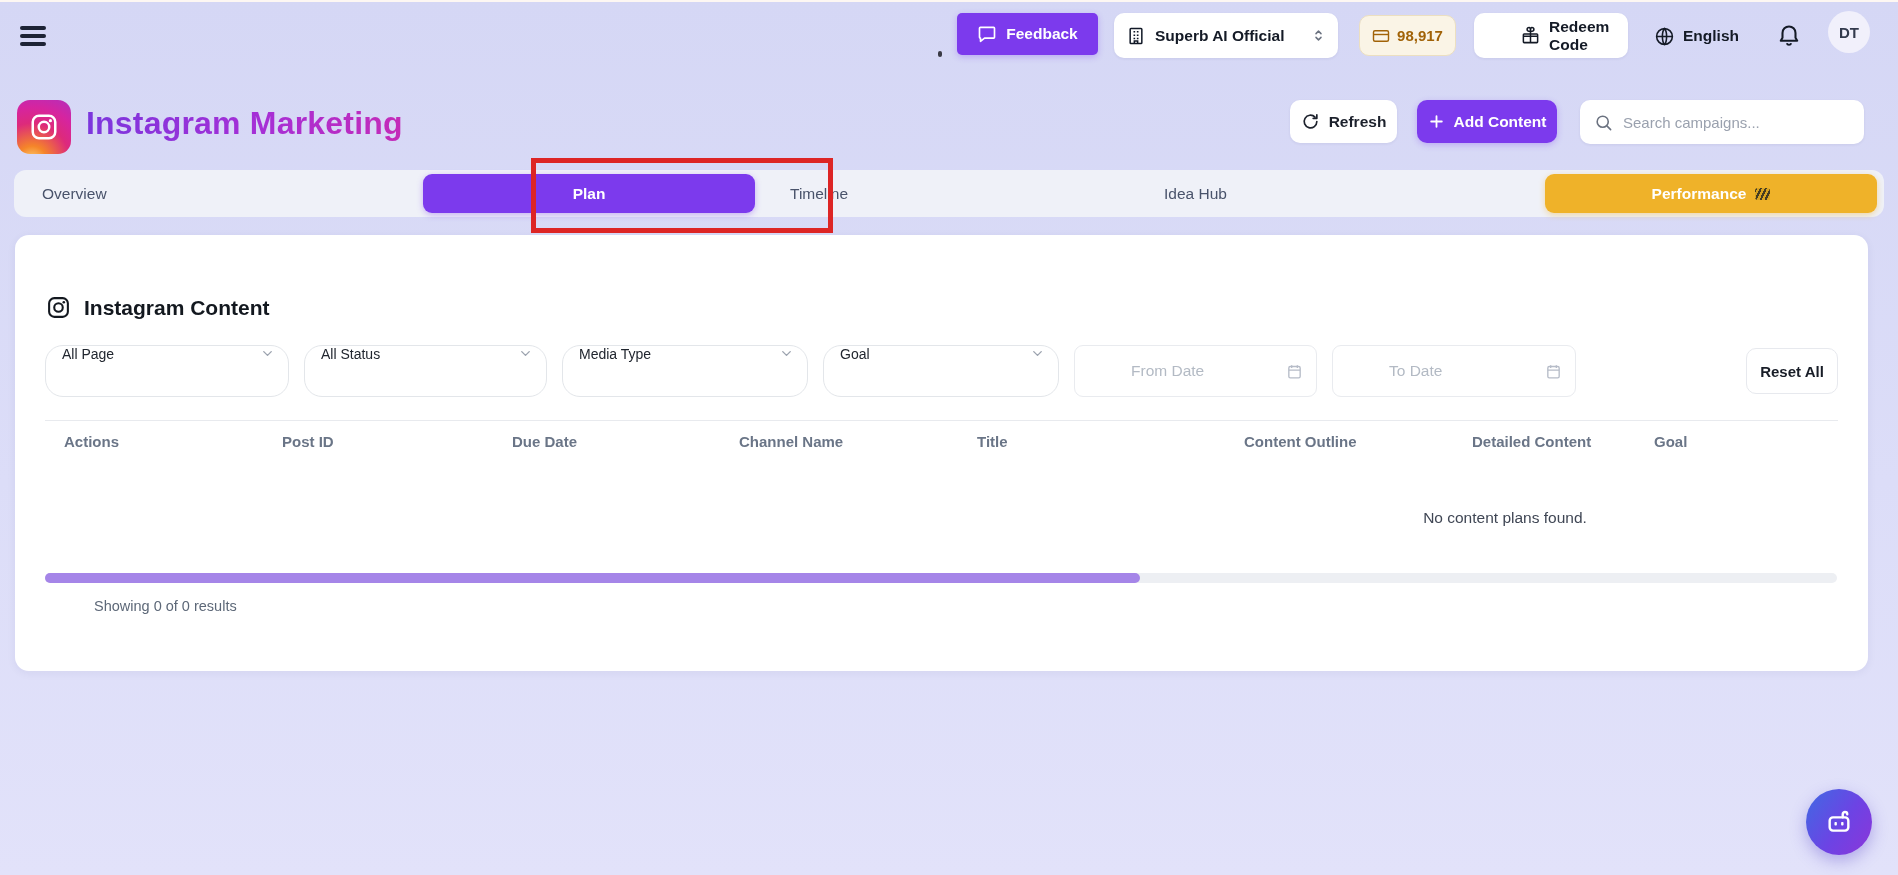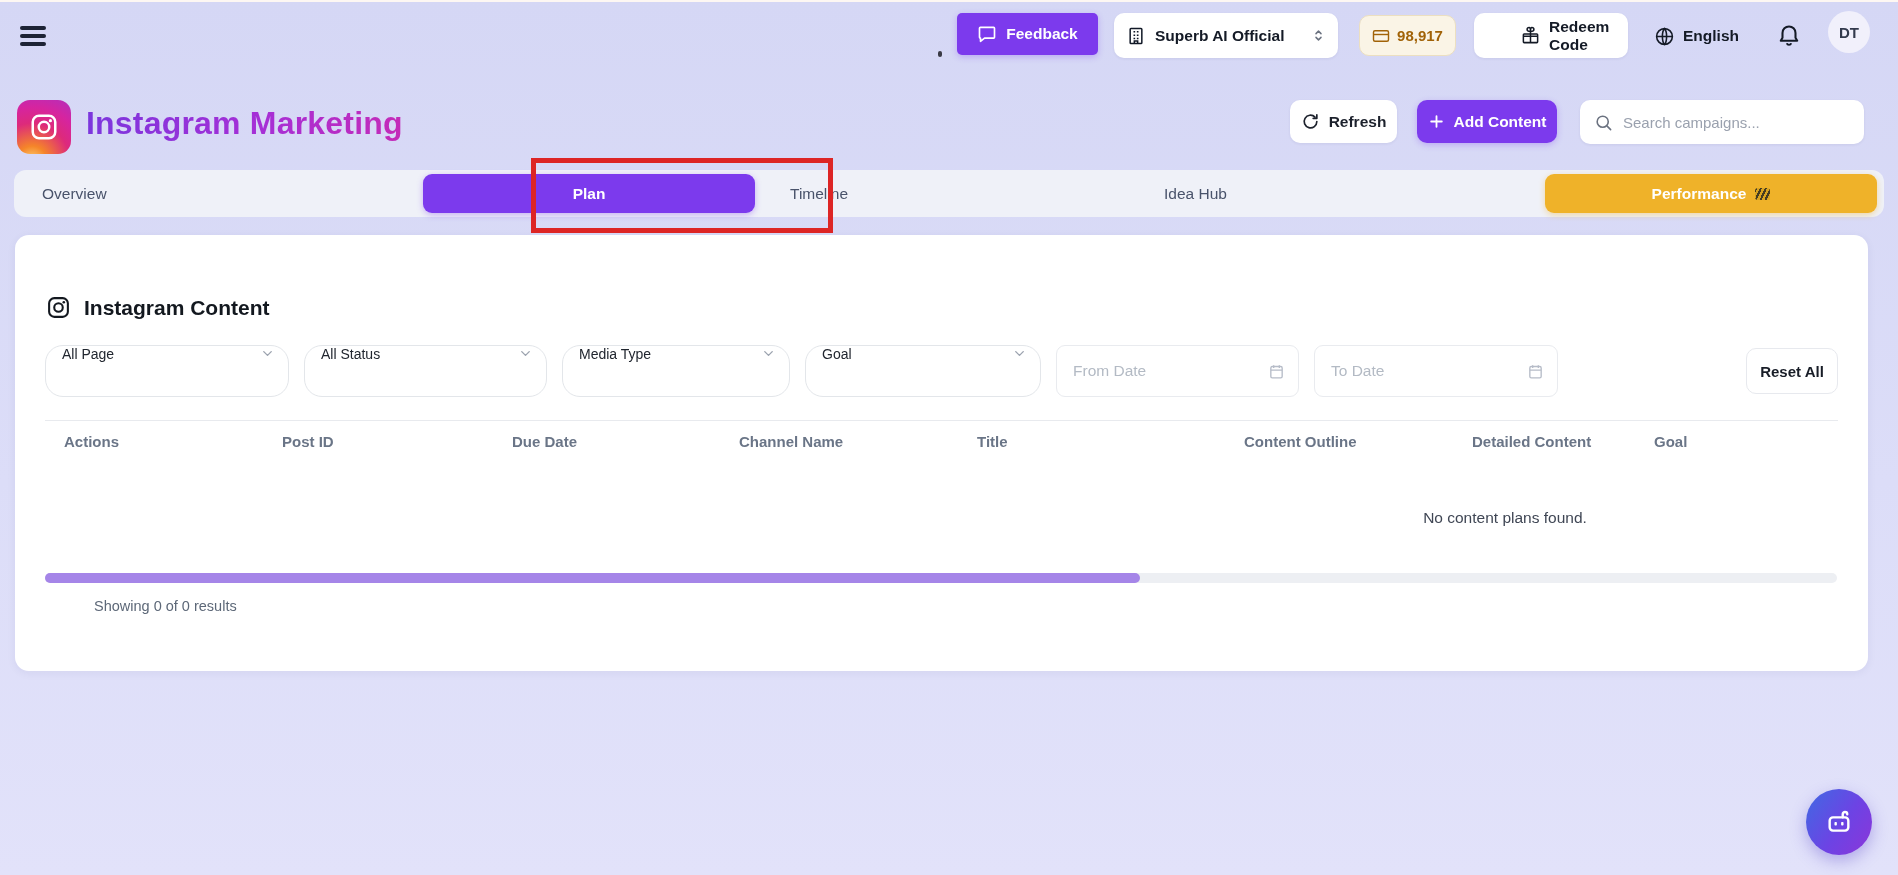--- a/index.html
+++ b/index.html
@@ -56,23 +56,23 @@
 
   
   .card { position:absolute; left:15px; top:235px; width:1853px; height:436px; background:#fff; border-radius:14px; box-shadow:0 2px 10px rgba(40,40,90,.06); }
   .section-head { position:absolute; left:31px; top:28px; display:flex; align-items:center; gap:13px;margin-top:32px; }
   .section-title { font-size:21px; font-weight:700; color:#13181f; }
 
   .filters { position:absolute; left:30px; right:30px; top:110px; height:52px; display:flex; gap:15px; align-items:center; }
   .dd { height:52px; border:1px solid #e3e6ea; border-radius:18px; background:#fff; display:flex; align-items:flex-start; padding:0 13px 0 16px; font-size:14px; color:#21262f; cursor:pointer; }
   .dd .chev { margin-left:auto; }
   .date-input { height:52px; border:1px solid #e9ebef; border-radius:9px; background:#fff; display:flex; align-items:center; padding:0 13px 0 16px; }
-  .date-input input { border:none; outline:none; flex:1; font-size:15.5px; color:#333a4d; background:transparent; font-family:inherit; min-width:0; }
+  .date-input input { border:none; outline:none; flex:1; font-size:15.5px; color:#333a4d; background:transparent; font-family:inherit; min-width:0;margin-left:40px; }
   .date-input input::placeholder { color:#b3bac4; }
-  .w1{width:244px}.w2{width:243px}.w3{width:228px}.w4{width:236px}.w5{width:243px}.w6{width:244px}
+  .w1{width:244px}.w2{width:243px}.w3{width:246px}.w4{width:236px}.w5{width:243px}.w6{width:244px}
   .btn-reset { margin-left:auto; width:92px; height:46px; background:#fff; border:1px solid #e7e9ee; border-radius:10px; font-weight:700; font-size:15px; color:#181d27; display:flex; align-items:center; justify-content:center; cursor:pointer; font-family:inherit; }
 
   .table-head { position:absolute; left:30px; right:30px; top:185px; height:42px; border-top:1px solid #e8eaee;
     display:grid; grid-template-columns:218px 230px 227px 238px 267px 228px 182px 1fr; align-items:center; }
   .th { padding-left:19px; font-size:15px; font-weight:600; color:#6a7587; white-space:nowrap; }
 
   .table-body { position:absolute; left:30px; right:30px; top:227px; height:111px; overflow:hidden; }
   .empty-wide { width:2920px; text-align:center; line-height:111px; font-size:15.5px; color:#3f4654; }
 
   .scrollbar { position:absolute; left:30px; right:31px; top:338px; height:10px; background:#edeff3; border-radius:6px; }

